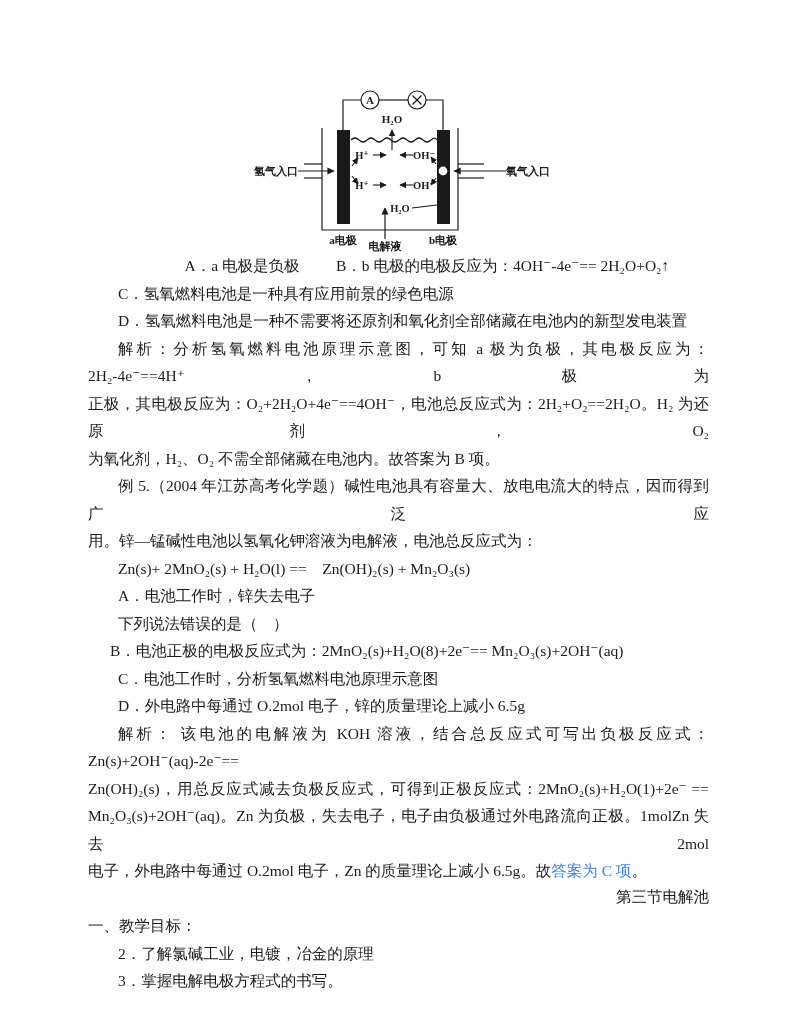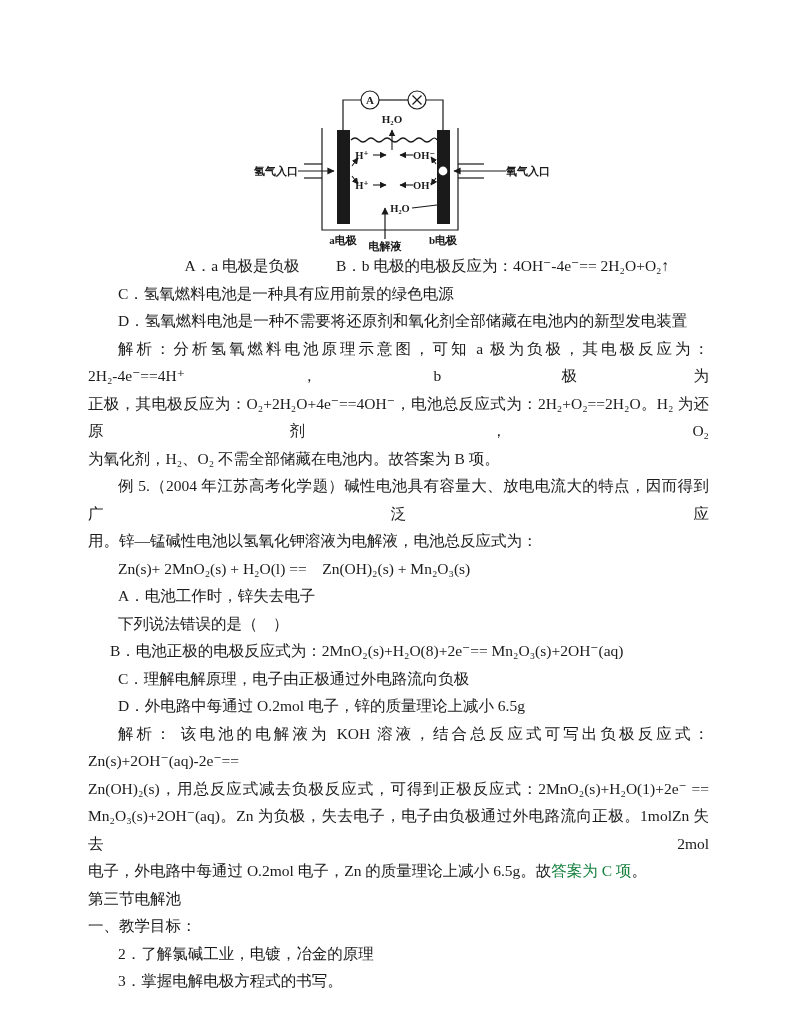--- a/index.html
+++ b/index.html
@@ -13,22 +13,22 @@
     line-height:27.5px;
     overflow:hidden;
   }
   .content{padding:84px 84px 0 88px;}
   p,.pline,.jline{margin:0;padding:0;}
   .jline{text-align:justify;text-align-last:justify;}
   .jline.last{text-align-last:left;}
   .ind{text-indent:30px;}
   .ind22{text-indent:22px;}
   .optA{display:inline-block;width:218px;text-align:center;}
-  .center{text-align:left;}
-  .red{color:#15803d;}
+  .center{text-align:right;font-family:Liberation Mono, monospace;}
+  .red{color:#3b82f6;}
   figure.diagram{margin:0 0 0 164px;width:300px;height:168px;}
   figure.diagram svg{display:block;}
   .dt{font-family:"Liberation Serif","DejaVu Serif",serif;font-size:11px;font-weight:bold;fill:#1a1a1a;}
   .sm{font-size:10.5px;}
 </style>
 </head>
 <body>
 
 <div class="page">
   <div class="content">
@@ -103,21 +103,21 @@
     </div>
 
     <div>
       <div class="jline ind">例 5.（2004 年江苏高考化学题）碱性电池具有容量大、放电电流大的特点，因而得到广泛应</div>
       <div class="jline last">用。锌—锰碱性电池以氢氧化钾溶液为电解液，电池总反应式为：</div>
     </div>
     <p class="pline ind">Zn(s)+ 2MnO₂(s) + H₂O(l) ==　Zn(OH)₂(s) + Mn₂O₃(s)</p>
     <p class="pline ind">A．电池工作时，锌失去电子</p>
     <p class="pline ind">下列说法错误的是（　）</p>
     <p class="pline ind22">B．电池正极的电极反应式为：2MnO₂(s)+H₂O(8)+2e⁻== Mn₂O₃(s)+2OH⁻(aq)</p>
-    <p class="pline ind">C．理解电解原理，电子由正极通过外电路流向负极</p>
+    <p class="pline ind">C．电池工作时，分析氢氧燃料电池原理示意图</p>
     <p class="pline ind">D．外电路中每通过 O.2mol 电子，锌的质量理论上减小 6.5g</p>
 
     <div>
       <div class="jline ind">解析： 该电池的电解液为 KOH 溶液，结合总反应式可写出负极反应式：Zn(s)+2OH⁻(aq)-2e⁻==</div>
       <div class="jline">Zn(OH)₂(s)，用总反应式减去负极反应式，可得到正极反应式：2MnO₂(s)+H₂O(1)+2e⁻ ==</div>
       <div class="jline">Mn₂O₃(s)+2OH⁻(aq)。Zn 为负极，失去电子，电子由负极通过外电路流向正极。1molZn 失去 2mol</div>
       <div class="jline last"><span>电子，外电路中每通过 O.2mol 电子，Zn 的质量理论上减小 6.5g。故</span><span class="red">答案为 C 项</span><span>。</span></div>
     </div>
 
     <div class="center">第三节电解池</div>

